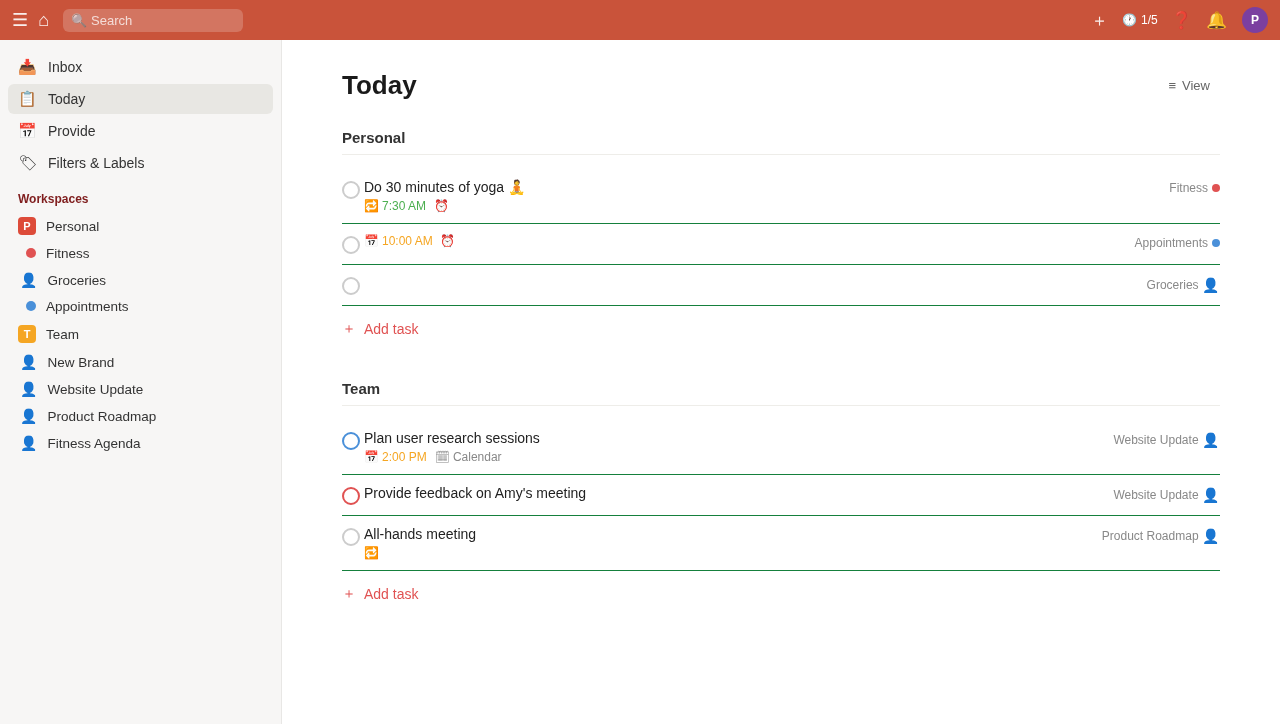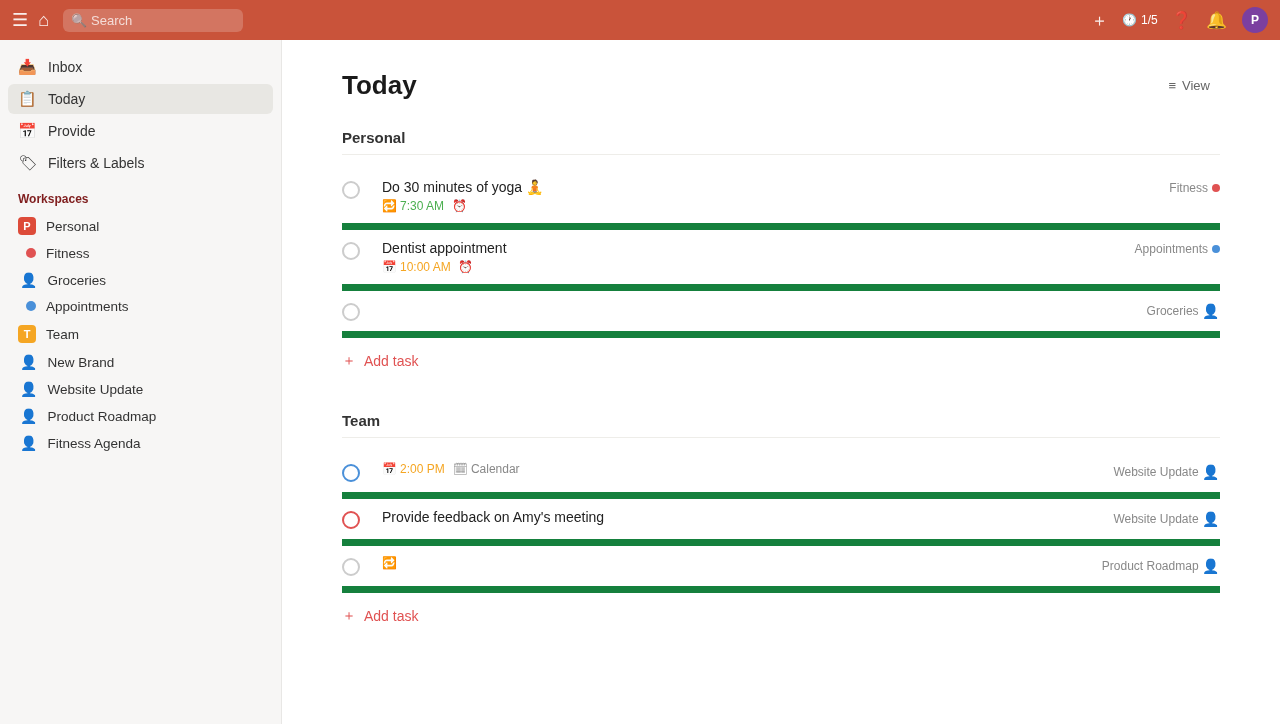--- a/index.html
+++ b/index.html
@@ -117,23 +117,23 @@
       color: #333;
       margin-bottom: 14px;
       padding-bottom: 8px;
       border-bottom: 1px solid #eeede9;
     }
 
     .task-item {
       display: flex;
       align-items: flex-start;
       padding: 10px 0;
-      border-bottom: 7px solid #15803d;
+      border-bottom: 1px solid #15803d;
       position: relative;
-      gap: 22px;
+      gap: 4px;
       justify-content: space-between;
     }
     .task-checkbox {
       width: 18px;
       height: 18px;
       border: 2px solid #ccc;
       border-radius: 50%;
       flex-shrink: 0;
       margin-top: 2px;
       cursor: pointer;
@@ -299,21 +299,20 @@
         </div>
         <div class="task-label">
           <span>Fitness</span>
           <span class="label-dot" style="background:#e05252;"></span>
         </div>
       </div>
 
       <div class="task-item">
         <div class="task-checkbox"></div>
         <div class="task-content">
-          <div class="task-name">Dentist appointment</div>
           <div class="task-meta">
             <span class="task-meta-gold">
               <span>📅</span>
               <span>10:00 AM</span>
             </span>
             <span>⏰</span>
           </div>
         </div>
         <div class="task-label">
           <span>Appointments</span>
@@ -334,20 +333,21 @@
         <span>Add task</span>
       </button>
     </div>
 
     <div class="section-group">
       <div class="section-title">Team</div>
 
       <div class="task-item">
         <div class="task-checkbox blue-outline"></div>
         <div class="task-content">
+          <div class="task-name">Plan user research sessions</div>
           <div class="task-meta">
             <span class="task-meta-gold">
               <span>📅</span>
               <span>2:00 PM</span>
             </span>
             <span style="display:flex;align-items:center;gap:3px;">
               <span>🗓</span>
               <span>Calendar</span>
             </span>
           </div>
@@ -365,20 +365,21 @@
         </div>
         <div class="task-label">
           <span>Website Update</span>
           <span class="label-person">👤</span>
         </div>
       </div>
 
       <div class="task-item">
         <div class="task-checkbox"></div>
         <div class="task-content">
+          <div class="task-name">All-hands meeting</div>
           <div class="task-meta">
             <span class="task-meta-green">🔁</span>
           </div>
         </div>
         <div class="task-label">
           <span>Product Roadmap</span>
           <span class="label-person">👤</span>
         </div>
       </div>
 

